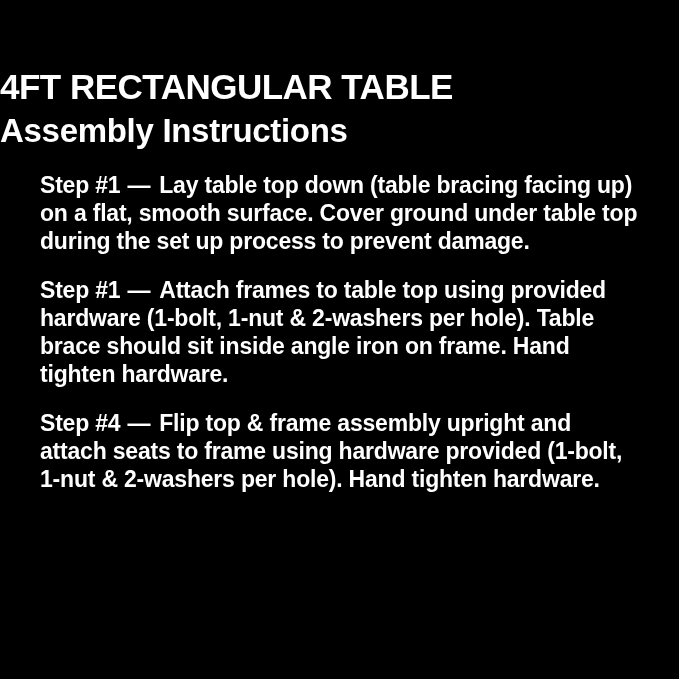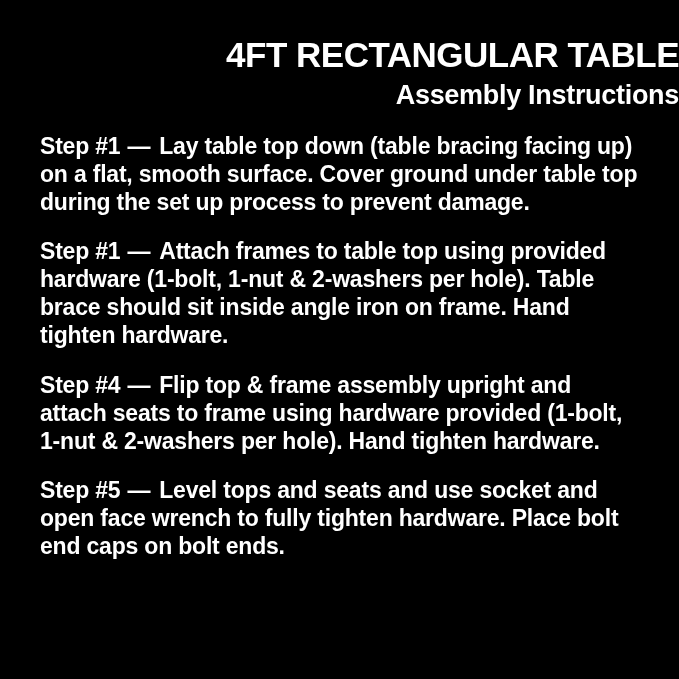--- a/index.html
+++ b/index.html
@@ -12,33 +12,34 @@
     width: 679px;
     height: 679px;
     background: #000000;
     color: #ffffff;
     font-family: "Liberation Sans", "DejaVu Sans", sans-serif;
     font-weight: bold;
     box-sizing: border-box;
     overflow: hidden;
   }
   .header {
-    text-align: right;
+    text-align: left;
     padding-top: 36px;
+    margin-top: 32px;
   }
   .title {
     margin: 0;
     font-size: 35px;
     line-height: 1.1;
     letter-spacing: -0.5px;
     font-weight: bold;
   }
   .subtitle {
     margin: 6px 0 0 0;
-    font-size: 27px;
+    font-size: 33px;
     line-height: 1.1;
     letter-spacing: -0.3px;
     font-weight: bold;
   }
   .steps {
     padding: 22px 38px 0 40px;
   }
   .step {
     margin: 0 0 21px 0;
     font-size: 23px;
@@ -60,15 +61,14 @@
   </div>
 
   <div class="steps">
     <p class="step"><span class="step-label">Step #1</span><span class="step-dash">—</span><span class="step-text">Lay table top down (table bracing facing up) on a flat, smooth surface. Cover ground under table top during the set up process to prevent damage.</span></p>
 
     <p class="step"><span class="step-label">Step #1</span><span class="step-dash">—</span><span class="step-text">Attach frames to table top using provided hardware (1-bolt, 1-nut &amp; 2-washers per hole). Table brace should sit inside angle iron on frame. Hand tighten hardware.</span></p>
 
 
     <p class="step"><span class="step-label">Step #4</span><span class="step-dash">—</span><span class="step-text">Flip top &amp; frame assembly upright and attach seats to frame using hardware provided (1-bolt, 1-nut &amp; 2-washers per hole). Hand tighten hardware.</span></p>
 
-    <p class="step"><span class="step-label">Step #5</span><span class="step-dash">—</span><span class="step-text">Level tops and seats and use socket and open face wrench to fully tighten hardware. Place bolt end caps on bolt ends.</span></p>
   </div>
 </div>
 
 </body></html>

